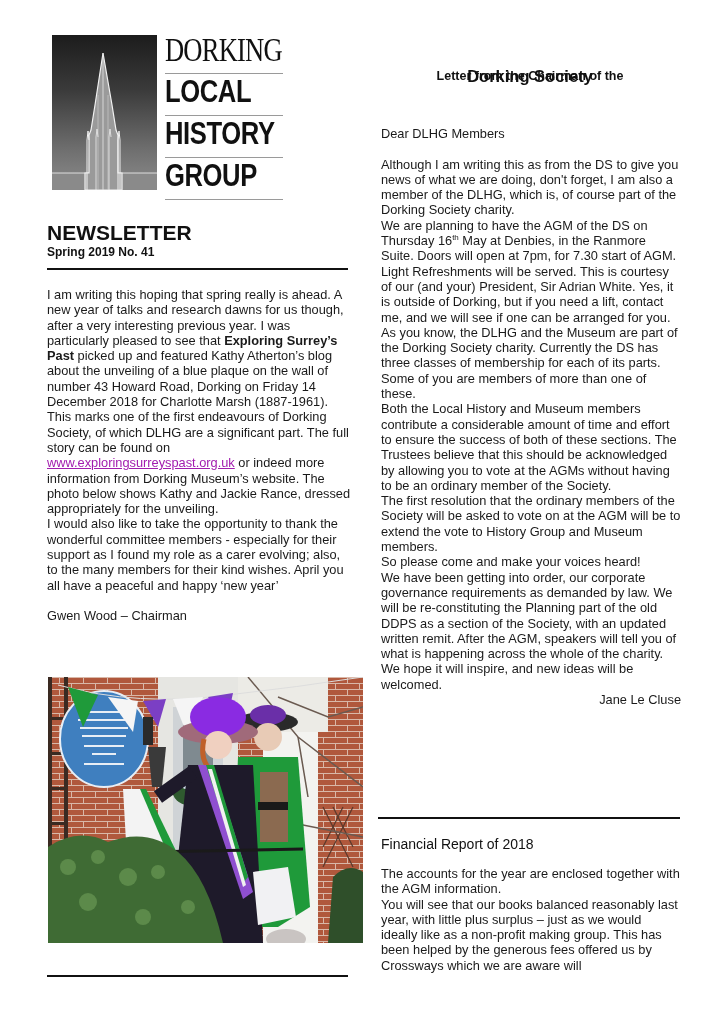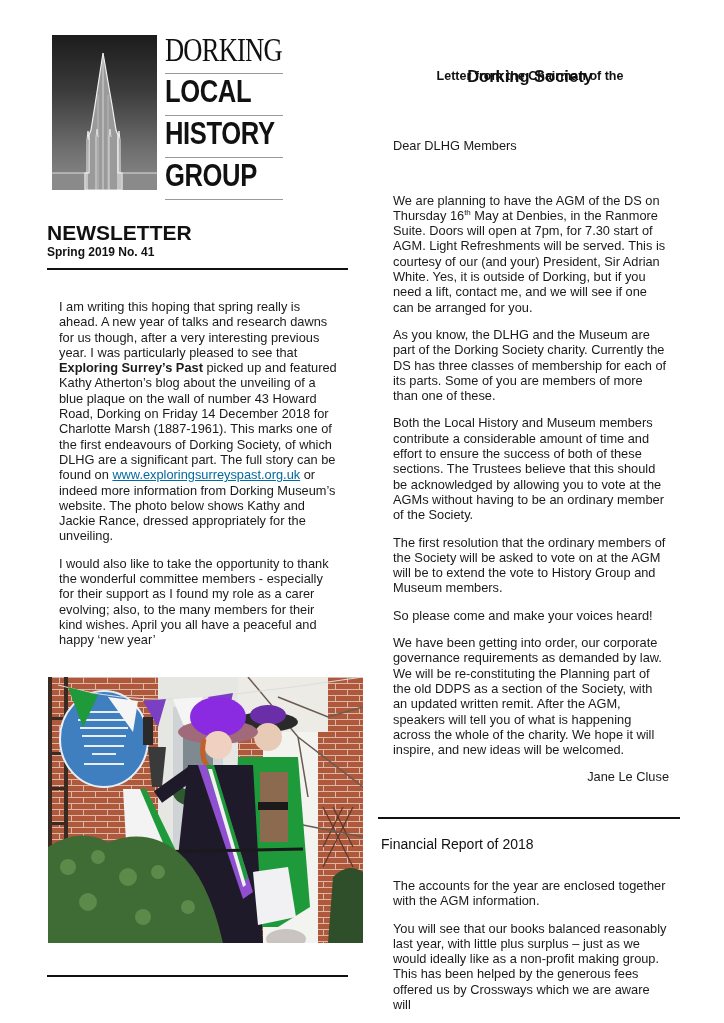--- a/index.html
+++ b/index.html
@@ -20,23 +20,23 @@
   .logo-word.sans { font-size: 32px; transform: scaleX(0.80); height: 38px; }
   .logo-rule { height: 1px; background: #9a9a9a; width: 118px; margin: 2px 0 1px 0; }
 
   
   .newsletter-title { left: 47px; top: 221px; font-size: 21px; font-weight: bold; letter-spacing: 0px; }
   .issue-line { left: 47px; top: 245px; font-size: 12px; font-weight: bold; }
   .rule { height: 2px; background: #111; }
 
   
   .col-text { font-size: 12.8px; line-height: 15.3px; color: #1a1a1a; }
-  .col-text p { margin: 12px; }
+  .col-text p { margin: 0; }
   .col-text .gap { height: 15.3px; }
-  .link { color: #0369a1; text-decoration: underline; }
+  .link { color: #a21caf; text-decoration: underline; }
 
   .left-col { left: 47px; top: 287px; width: 305px; }
   .right-col { left: 381px; top: 126px; width: 300px; }
 
   .letter-head1 { left: 378px; top: 69px; width: 304px; text-align: center; font-size: 12.5px; font-weight: bold; }
   .letter-head2 { left: 378px; top: 67px; width: 304px; text-align: center; font-size: 16.5px; font-weight: bold; }
 
   .signature-right { text-align: right; }
   .fin-head { left: 381px; top: 836px; font-size: 14px; font-weight: normal; }
   .fin-col { left: 381px; top: 866px; width: 300px; }
@@ -197,20 +197,21 @@
 </div>
 
 <div class="abs rule" style="left:47px; top:975px; width:301px;"></div>
 
 <div class="abs letter-head1">Letter from the Chairman of the</div>
 <div class="abs letter-head2">Dorking Society</div>
 
 <div class="abs col-text right-col">
   <p>Dear DLHG Members</p>
   <div class="gap"></div>
+  <p>Although I am writing this as from the DS to give you news of what we are doing, don't forget, I am also a member of the DLHG, which is, of course part of the Dorking Society charity.</p>
   <p><span>We are planning to have the AGM of the DS on Thursday 16</span><sup>th</sup><span> May at Denbies, in the Ranmore Suite. Doors will open at 7pm, for 7.30 start of AGM. Light Refreshments will be served. This is courtesy of our (and your) President, Sir Adrian White. Yes, it is outside of Dorking, but if you need a lift, contact me, and we will see if one can be arranged for you.</span></p>
   <p>As you know, the DLHG and the Museum are part of the Dorking Society charity. Currently the DS has three classes of membership for each of its parts. Some of you are members of more than one of these.</p>
   <p>Both the Local History and Museum members contribute a considerable amount of time and effort to ensure the success of both of these sections. The Trustees believe that this should be acknowledged by allowing you to vote at the AGMs without having to be an ordinary member of the Society.</p>
   <p>The first resolution that the ordinary members of the Society will be asked to vote on at the AGM will be to extend the vote to History Group and Museum members.</p>
   <p>So please come and make your voices heard!</p>
   <p>We have been getting into order, our corporate governance requirements as demanded by law. We will be re-constituting the Planning part of the old DDPS as a section of the Society, with an updated written remit. After the AGM, speakers will tell you of what is happening across the whole of the charity. We hope it will inspire, and new ideas will be welcomed.</p>
   <p class="signature-right">Jane Le Cluse</p>
 </div>
 
 <div class="abs rule" style="left:378px; top:817px; width:302px;"></div>

